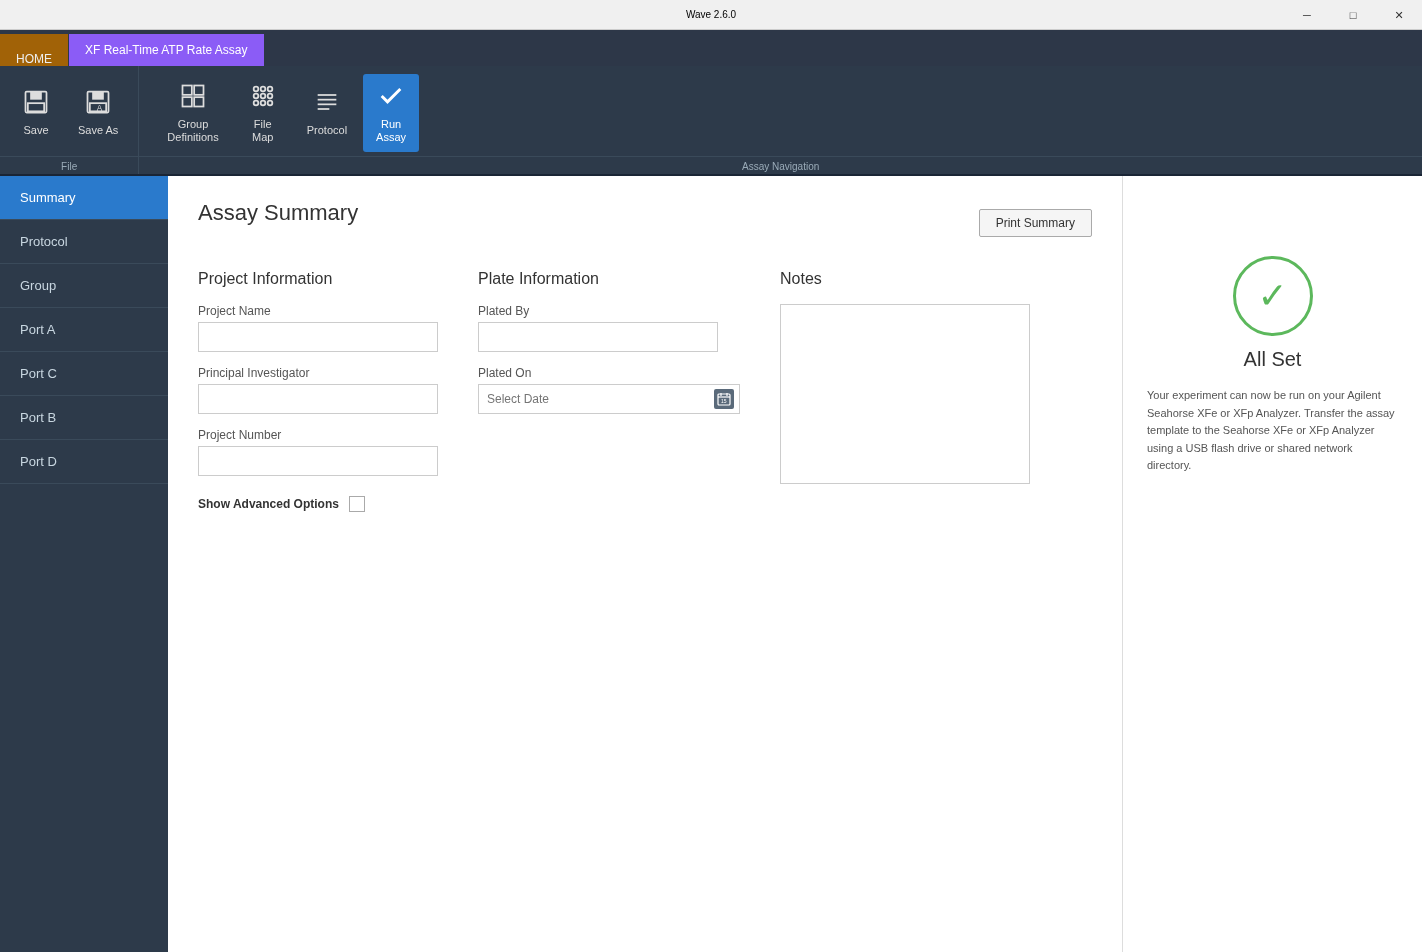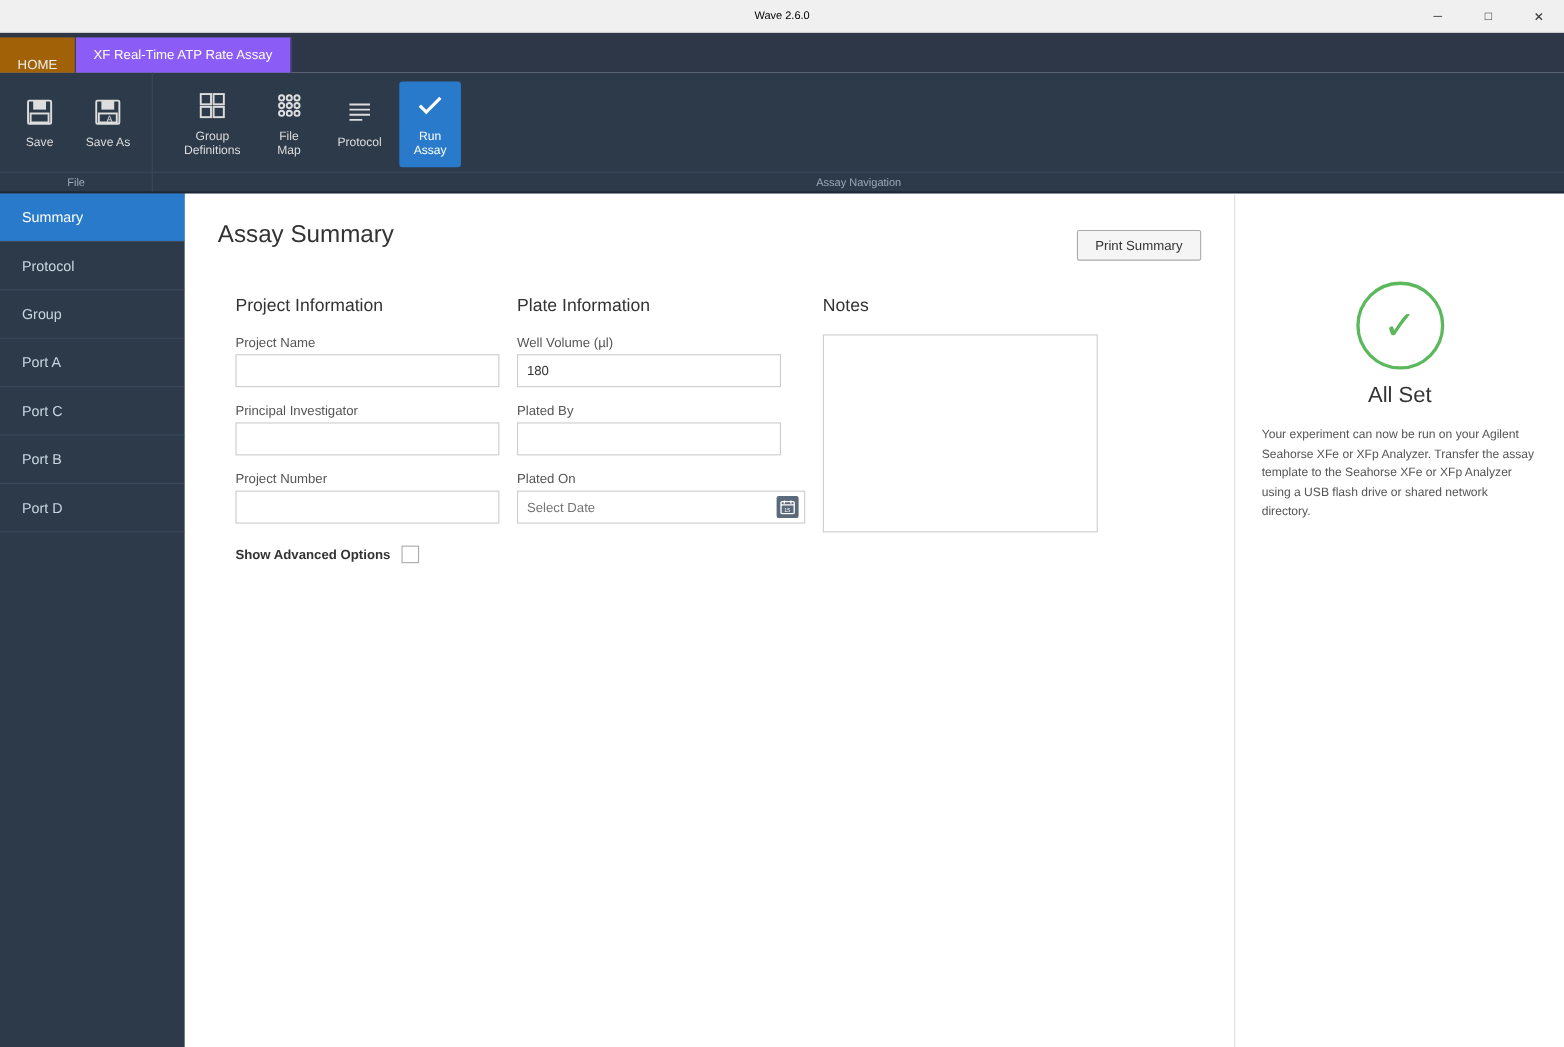--- a/index.html
+++ b/index.html
@@ -185,23 +185,22 @@
 
     .section-title {
       font-size: 16px;
       font-weight: 400;
       color: #333;
       margin-bottom: 16px;
     }
 
     .columns-row {
       display: flex;
-      gap: 16px;
+      gap: 40px;
       align-items: flex-start;
-      margin-left: 16px;
     }
 
     .column {
       display: flex;
       flex-direction: column;
       gap: 0;
     }
 
     .form-group {
       display: flex;
@@ -489,24 +488,20 @@
 
         <div class="advanced-options-row">
           <span class="advanced-label">Show Advanced Options</span>
           <div class="checkbox-square"></div>
         </div>
       </div>
 
       <div class="column">
         <h2 class="section-title">Plate Information</h2>
 
-        <div class="form-group">
-          <label class="form-label">Well Volume (µl)</label>
-          <input type="text" class="form-input" value="180" style="">
-        </div>
 
         <div class="form-group">
           <label class="form-label">Plated By</label>
           <input type="text" class="form-input" value="" style="">
         </div>
 
         <div class="form-group">
           <label class="form-label">Plated On</label>
           <div class="date-input-wrapper">
             <input type="text" class="date-input" placeholder="Select Date" style="">

